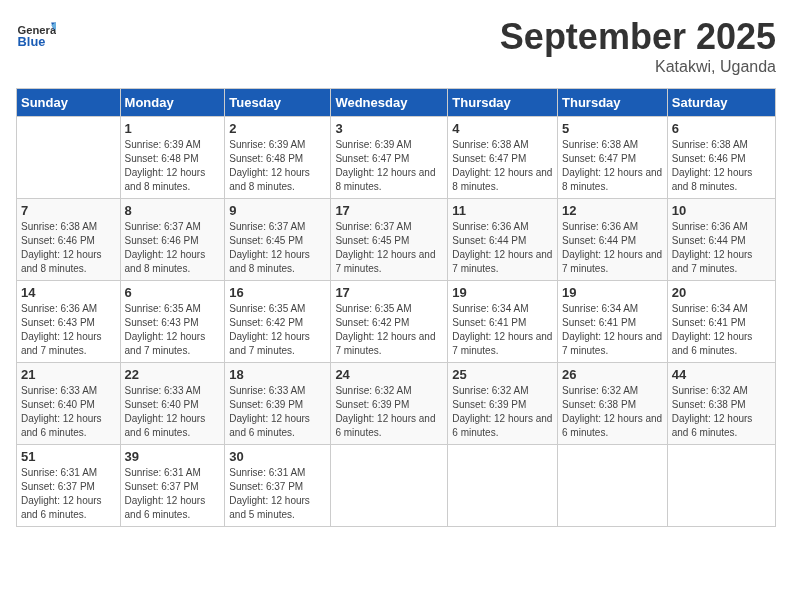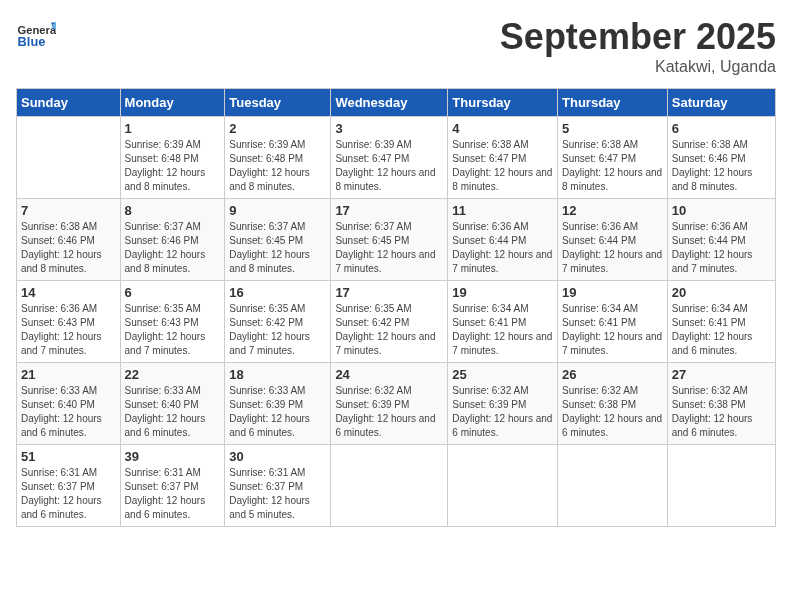--- a/index.html
+++ b/index.html
@@ -209,21 +209,21 @@
         </td>
         <td>
           <span class="day-num">25</span>
           <div class="day-info">Sunrise: 6:32 AM<br>Sunset: 6:39 PM<br>Daylight: 12 hours and 6 minutes.</div>
         </td>
         <td>
           <span class="day-num">26</span>
           <div class="day-info">Sunrise: 6:32 AM<br>Sunset: 6:38 PM<br>Daylight: 12 hours and 6 minutes.</div>
         </td>
         <td>
-          <span class="day-num">27</span>
+          <span class="day-num">44</span>
           <div class="day-info">Sunrise: 6:32 AM<br>Sunset: 6:38 PM<br>Daylight: 12 hours and 6 minutes.</div>
         </td>
       </tr>
       <tr>
         <td>
           <span class="day-num">51</span>
           <div class="day-info">Sunrise: 6:31 AM<br>Sunset: 6:37 PM<br>Daylight: 12 hours and 6 minutes.</div>
         </td>
         <td>
           <span class="day-num">39</span>

